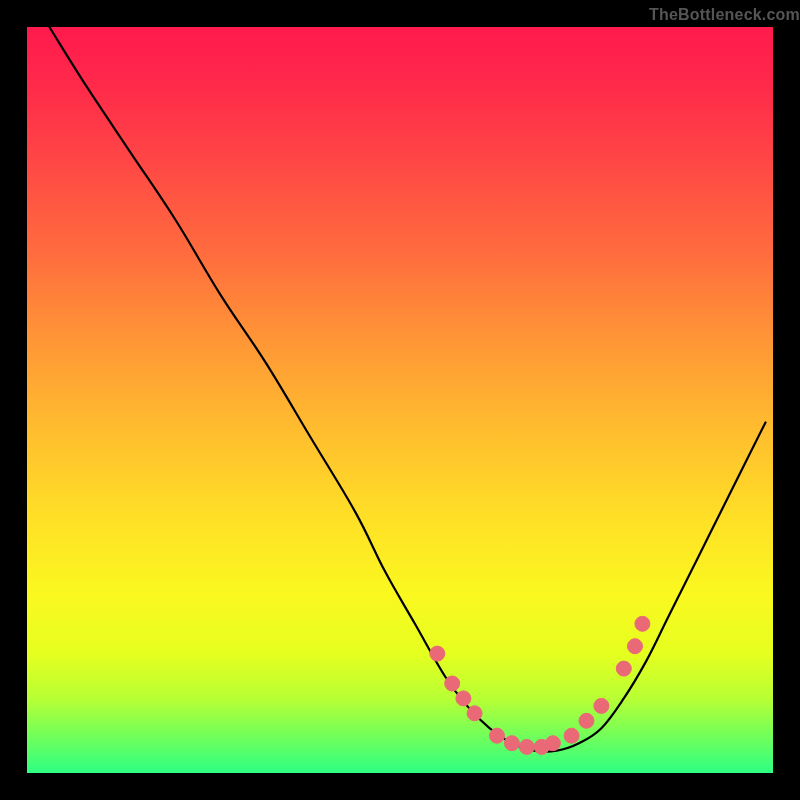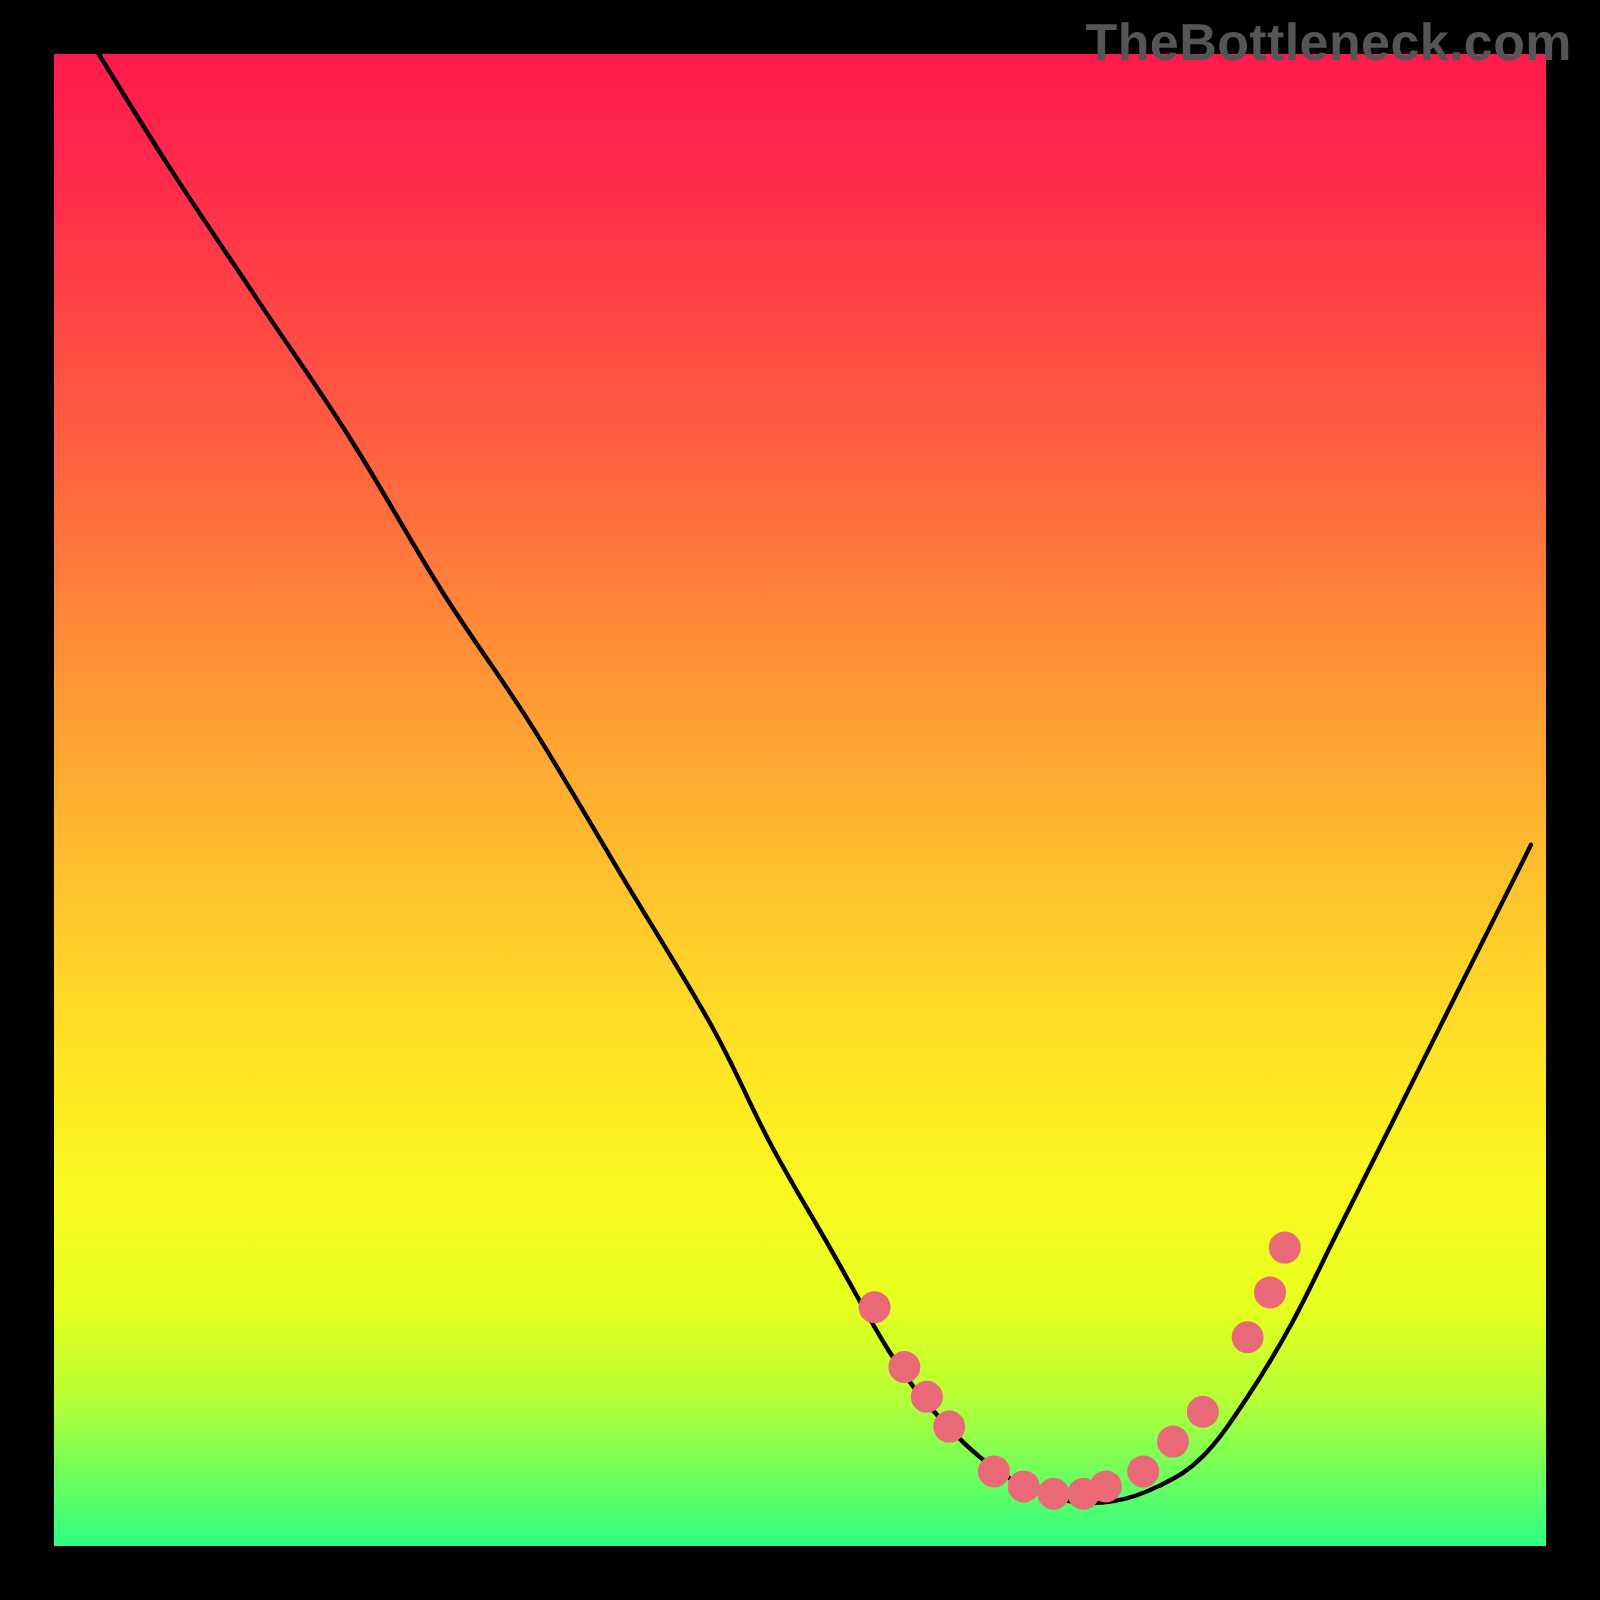--- a/index.html
+++ b/index.html
@@ -27,23 +27,23 @@
       #ffe026 66%,
       #faf81f 76%,
       #e5ff1f 84%,
       #b8ff34 90%,
       #72ff5a 95%,
       #2eff83 100%);
   }
   .watermark {
     position: absolute;
     top: 6px;
-    right: 14px;
+    right: 0;
     color: #555;
-    font-size: 26px;
+    font-size: 16px;
     font-weight: 600;
     letter-spacing: 0.2px;
     z-index: 10;
   }
   svg.plot {
     position: absolute;
     left: 0;
     top: 0;
     width: 746px;
     height: 746px;

